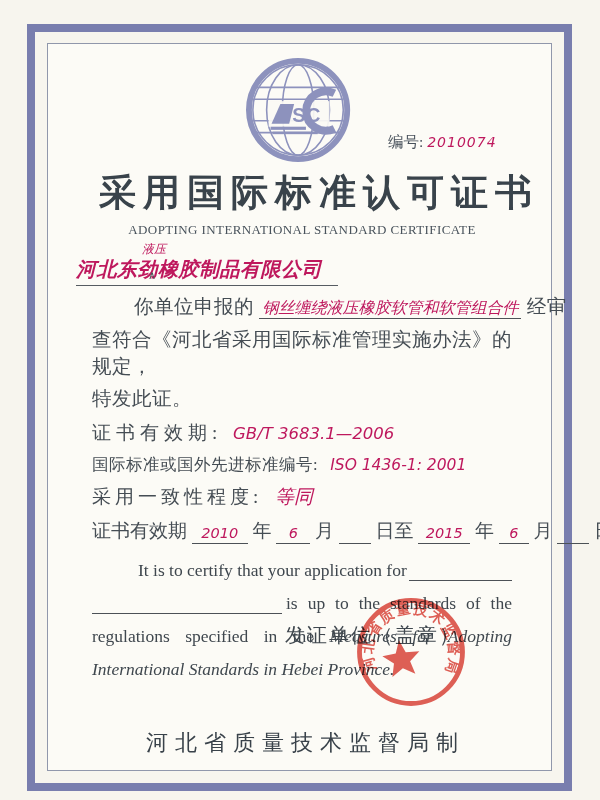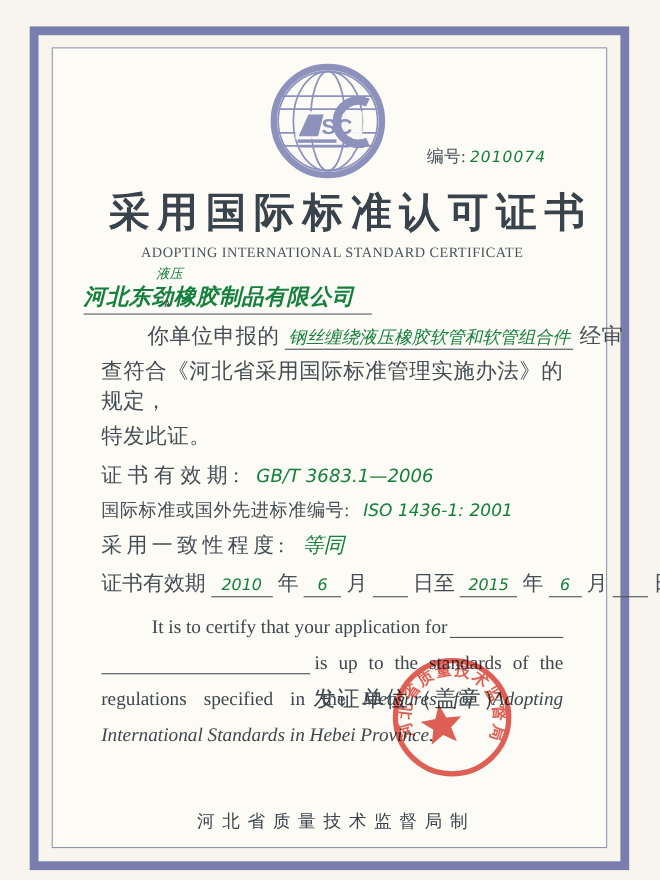--- a/index.html
+++ b/index.html
@@ -9,21 +9,21 @@
     background-color:#f7f5ee;
     font-family:"Liberation Serif","DejaVu Serif",serif;
     color:#3e474d;
   }
   .frame-outer{position:absolute;left:27px;top:24px;right:28px;bottom:9px;border:8px solid #797eae;}
   .frame-inner{position:absolute;left:47px;top:43px;right:48px;bottom:29px;border:1.5px solid #9097ab;background:#fcfbf6;}
   .content{position:absolute;left:92px;right:88px;top:48px;bottom:32px;z-index:2;}
 
   .logo-wrap{text-align:center;margin-top:6px;height:112px;}
   .number{position:absolute;top:84px;left:296px;font-size:15.5px;white-space:nowrap;color:#47505a;}
-  .hand{font-family:"DejaVu Sans","Liberation Sans",sans-serif;font-style:italic;color:#15803d;}
+  .hand{font-family:"DejaVu Sans","Liberation Sans",sans-serif;font-style:italic;color:#be185d;}
   .number .hand{font-size:14px;letter-spacing:1px;}
 
   .title{text-align:center;font-size:37px;font-weight:700;letter-spacing:7px;margin:2px 0 0 0;color:#39434b;white-space:nowrap;text-indent:7px;}
   .subtitle{text-align:center;font-size:13px;letter-spacing:0.4px;margin-top:4px;color:#49535c;white-space:nowrap;}
 
   .company{position:relative;margin:18px 0 0 -16px;width:262px;border-bottom:1.6px solid #565c62;font-size:20px;padding-bottom:2px;white-space:nowrap;}
   .company .name{letter-spacing:0.5px;font-weight:bold;}
   .company .ins{position:absolute;top:-15px;left:66px;font-size:12px;}
   .company .caret{position:absolute;top:13px;left:72px;font-size:11px;color:#4d5257;}
 
@@ -54,21 +54,21 @@
   .e2 .txt{flex:1;text-align:justify;text-align-last:justify;}
   .e3{text-align:justify;text-align-last:justify;}
   .italic{font-style:italic;}
 
   .issuer{position:absolute;left:193px;top:574px;z-index:3;}
   .issuer .lab{font-size:20px;letter-spacing:2px;color:#3f474e;}
   .issuer .date{margin-top:9px;padding-left:6px;font-size:19px;letter-spacing:2px;}
   .issuer .date .hand{font-size:15px;letter-spacing:1px;}
   .issuer .sp{display:inline-block;width:26px;}
 
-  .footer{position:absolute;left:0;right:0;bottom:10px;text-align:center;font-size:16px;letter-spacing:7px;color:#39424a;font-family:"Liberation Sans","DejaVu Sans",sans-serif;font-weight:500;white-space:nowrap;text-indent:7px;}
+  .footer{position:absolute;left:0;right:0;bottom:10px;text-align:center;font-size:22px;letter-spacing:7px;color:#39424a;font-family:"Liberation Sans","DejaVu Sans",sans-serif;font-weight:500;white-space:nowrap;text-indent:7px;}
 
   .seal{position:absolute;left:352px;top:593px;z-index:4;mix-blend-mode:multiply;opacity:0.88;}
 </style>
 </head>
 <body>
 
 <div class="frame-outer"></div>
 <div class="frame-inner"></div>
 
 <div class="content">

